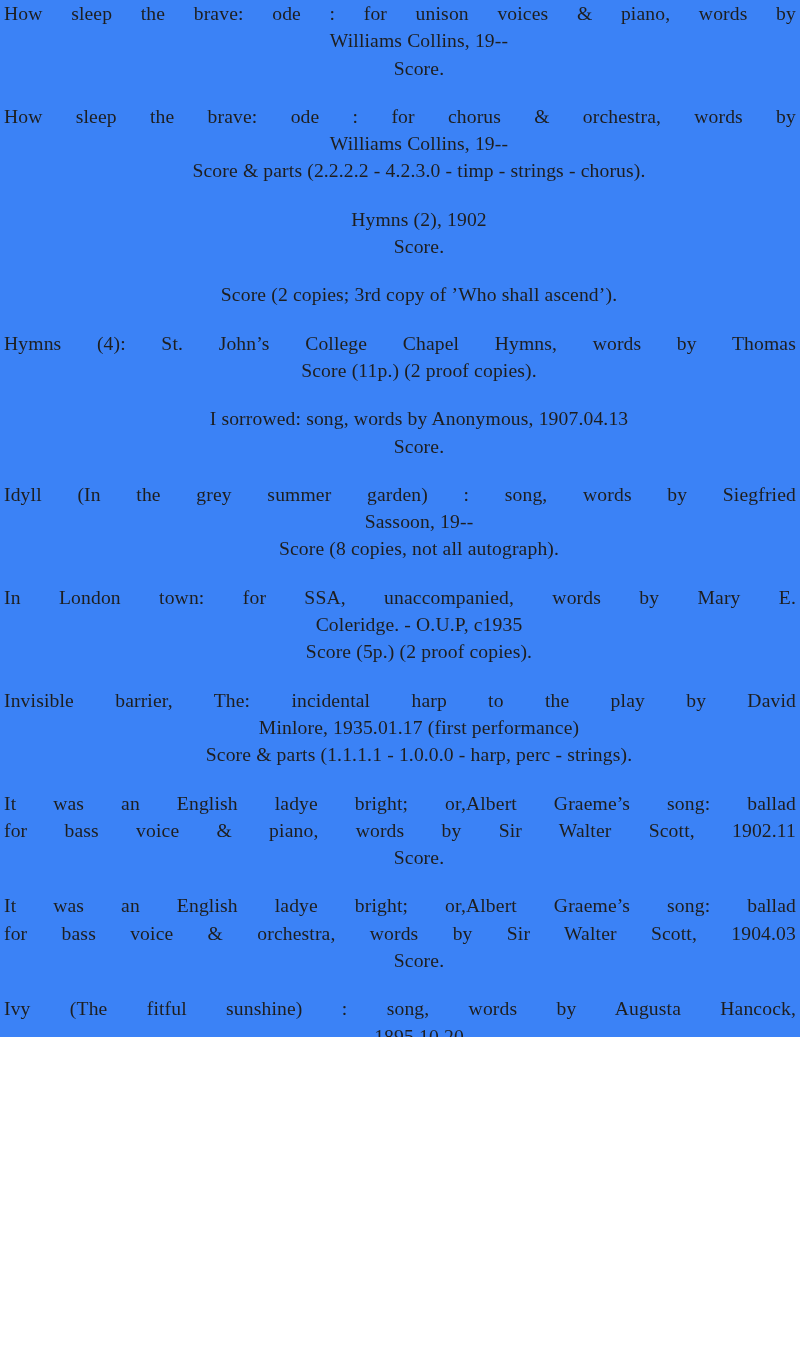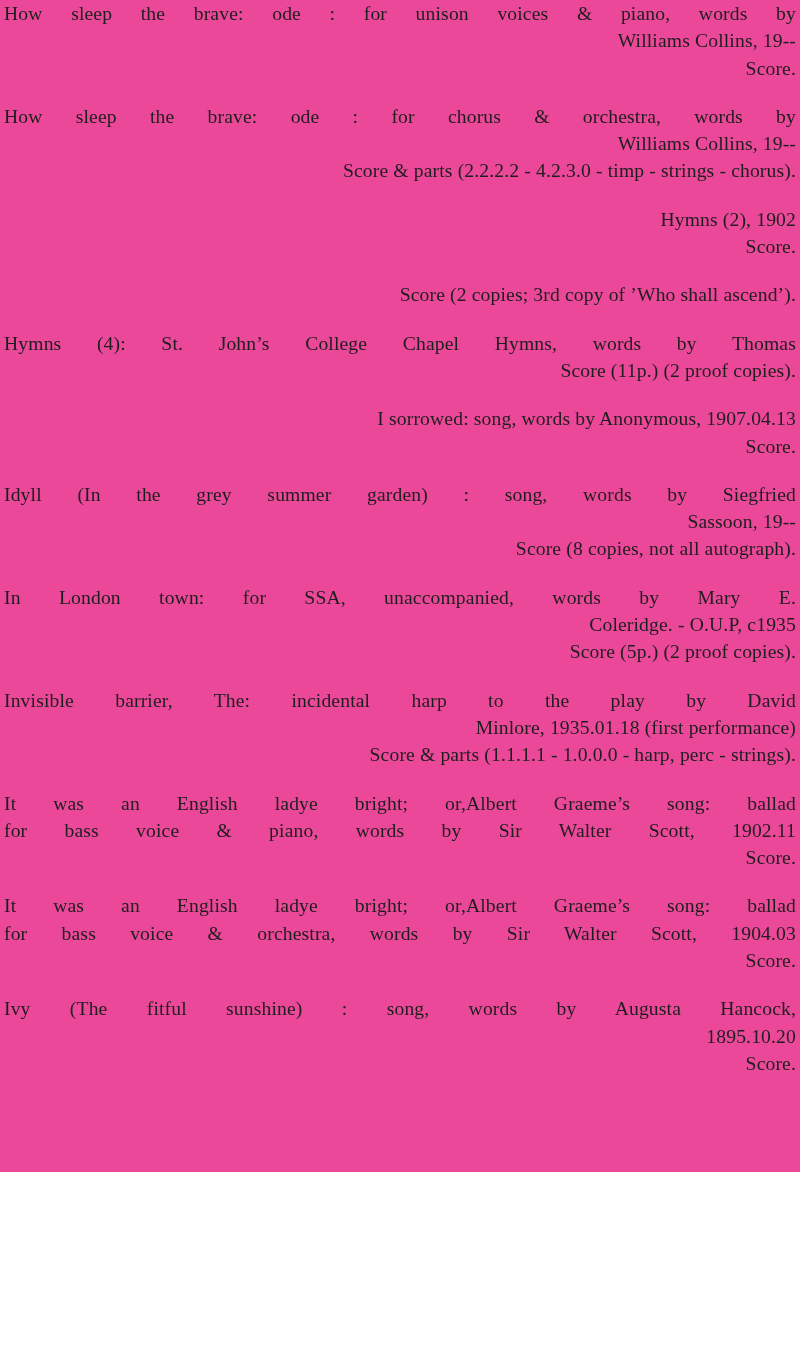--- a/index.html
+++ b/index.html
@@ -3,22 +3,22 @@
 <meta charset="utf-8">
 <style>
   html, body {
     margin: 0;
     padding: 0;
     background: #ffffff;
   }
   .page {
     position: relative;
     width: 800px;
-    height: 1172px;
-    background: #ec4899;
+    height: 1037px;
+    background: #3b82f6;
     overflow: hidden;
     font-family: "Liberation Serif", "DejaVu Serif", serif;
     color: #1b1b1b;
   }
   .content {
     position: absolute;
     left: 4px;
     top: 0px;
     width: 792px;
   }
@@ -36,21 +36,21 @@
     letter-spacing: 0.15px;
     white-space: pre-wrap;
     color: #1e1e1e;
   }
   
   .line.just {
     text-align: justify;
     text-align-last: justify;
   }
   .line.flat {
-    text-align: right;
+    text-align: center;
     margin-left: 38px;
   }
   .folio {
     position: absolute;
     left: 0;
     right: 0;
     top: 1312px;
     text-align: center;
     font-family: "Liberation Serif", "DejaVu Serif", serif;
     font-size: 19.6px;
@@ -94,21 +94,21 @@
         <span class="line flat">Sassoon, 19--</span>
         <span class="line flat">Score (8 copies, not all autograph).</span>
       </p>
       <p class="entry">
         <span class="line just">In London town: for SSA, unaccompanied, words by Mary E.</span>
         <span class="line flat">Coleridge. - O.U.P, c1935</span>
         <span class="line flat">Score (5p.) (2 proof copies).</span>
       </p>
       <p class="entry">
         <span class="line just">Invisible barrier, The: incidental harp to the play by David</span>
-        <span class="line flat">Minlore, 1935.01.18 (first performance)</span>
+        <span class="line flat">Minlore, 1935.01.17 (first performance)</span>
         <span class="line flat">Score &amp; parts (1.1.1.1 - 1.0.0.0 - harp, perc - strings).</span>
       </p>
       <p class="entry">
         <span class="line just">It was an English ladye bright; or,Albert Graeme’s song: ballad</span>
         <span class="line just">for bass voice &amp; piano, words by Sir Walter Scott, 1902.11</span>
         <span class="line flat">Score.</span>
       </p>
       <p class="entry">
         <span class="line just">It was an English ladye bright; or,Albert Graeme’s song: ballad</span>
         <span class="line just">for bass voice &amp; orchestra, words by Sir Walter Scott, 1904.03</span>

